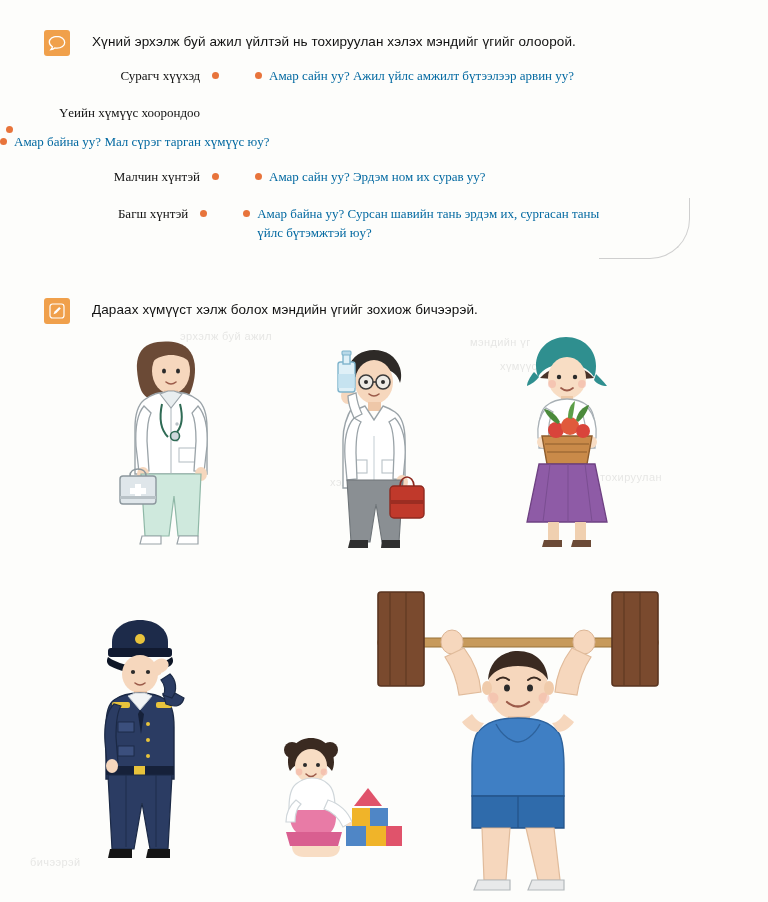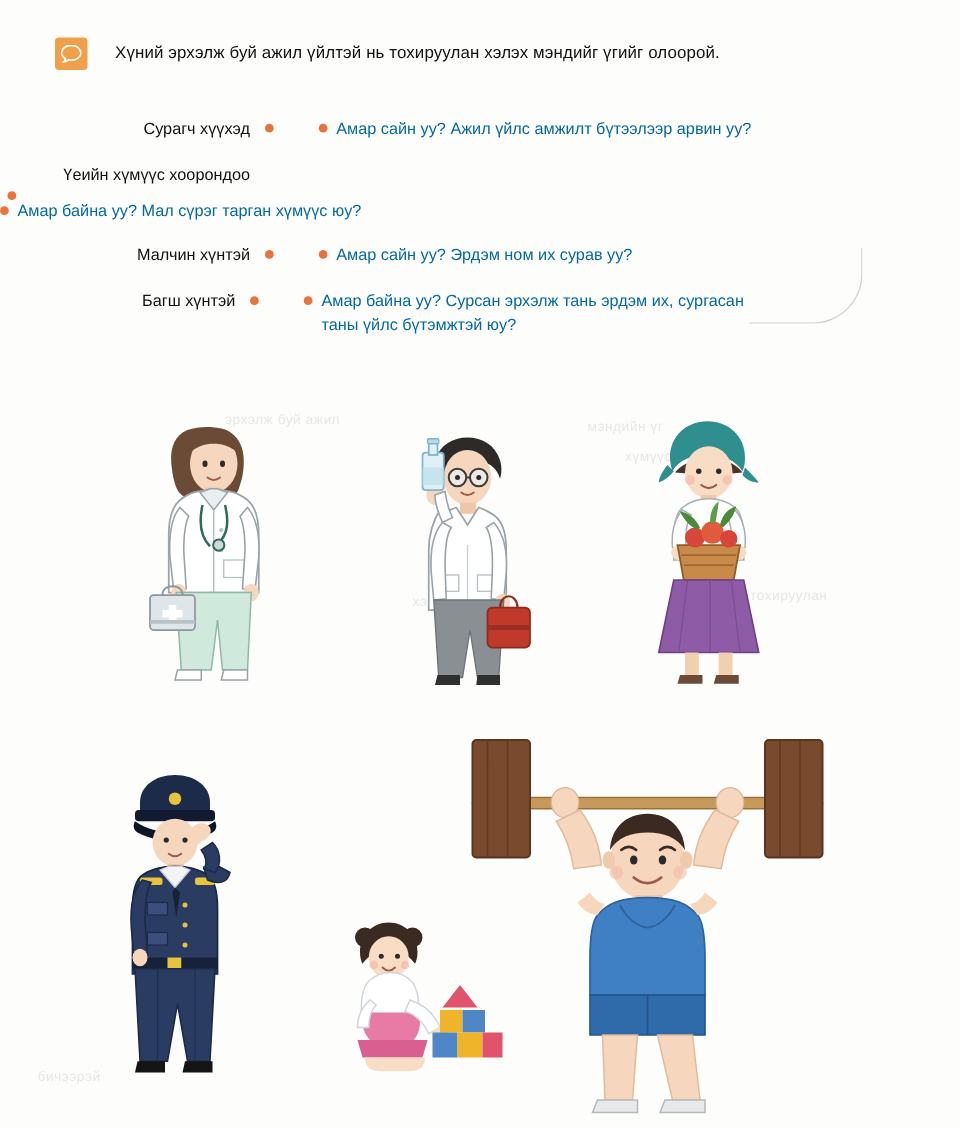--- a/index.html
+++ b/index.html
@@ -47,22 +47,23 @@
     color: #111;
     padding-left: 22px;
     padding-top: 3px;
     letter-spacing: 0.1px;
   }
 
   
   .match-block {
     position: absolute;
     left: 0;
-    top: 94px;
+    top: 67px;
     width: 614px;
+    font-family: Liberation Serif, serif;
   }
   .match-row {
     display: flex;
     align-items: flex-start;
     margin-bottom: 18px;
   }
   .left-col {
     width: 200px;
     text-align: right;
     font-size: 13px;
@@ -162,28 +163,37 @@
         <div class="right-dot"></div>
         <div class="right-col">Амар сайн уу? Эрдэм ном их сурав уу?</div>
       </div>
     </div>
 
     <div class="match-row">
       <div class="left-col">Багш хүнтэй</div>
       <div class="left-dot"></div>
       <div class="right-wrap">
         <div class="right-dot"></div>
-        <div class="right-col" style="max-width:380px;">Амар байна уу? Сурсан эрхэлж тань эрдэм их, сургасан таны үйлс бүтэмжтэй юу?</div>
+        <div class="right-col" style="max-width:380px;">Амар байна уу? Сурсан шавийн тань эрдэм их, сургасан таны үйлс бүтэмжтэй юу?</div>
       </div>
     </div>
 
   </div>
 
   <div class="bubble-tail"></div>
 
+  <div class="ex-header" style="left:44px; top:272px; width:700px;">
+    <div class="ex-icon">
+      <svg width="18" height="18" viewBox="0 0 18 18" aria-hidden="true">
+        <rect x="2" y="2" width="14" height="14" rx="2.5" fill="none" stroke="#ffffff" stroke-width="1.2"></rect>
+        <path d="M5.5 12.2l1.1-2.6 4.6-4.6 1.6 1.6-4.6 4.6z" fill="#ffffff"></path>
+      </svg>
+    </div>
+    <div class="ex-text">Дараах хүмүүст хэлж болох мэндийн үгийг зохиож бичээрэй.</div>
+  </div>
 
   <div class="art">
 
     <div class="ghost" style="left:180px; top:14px;">эрхэлж буй ажил</div>
     <div class="ghost" style="left:470px; top:20px;">мэндийн үг</div>
     <div class="ghost" style="left:500px; top:44px;">хүмүүс</div>
     <div class="ghost" style="left:330px; top:160px;">хэлж болох</div>
     <div class="ghost" style="left:600px; top:155px;">тохируулан</div>
     <div class="ghost" style="left:30px; top:540px;">бичээрэй</div>
 

